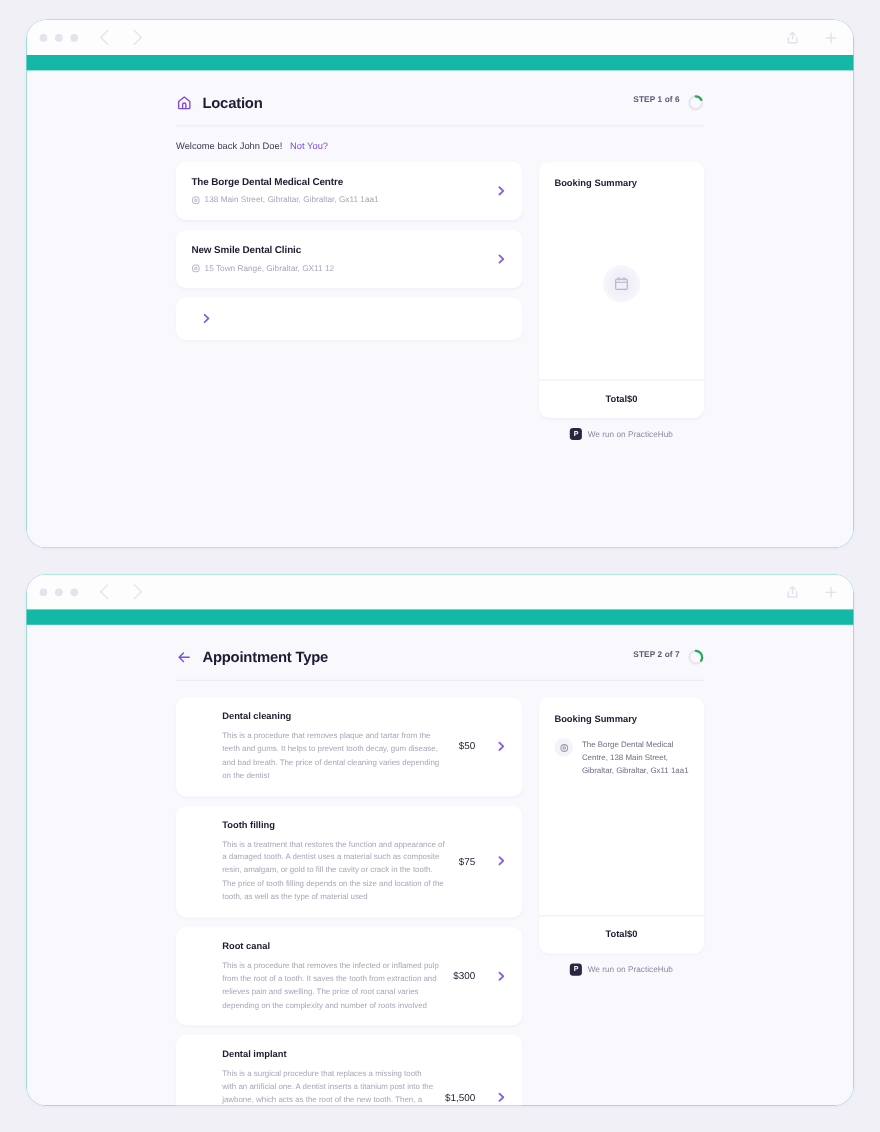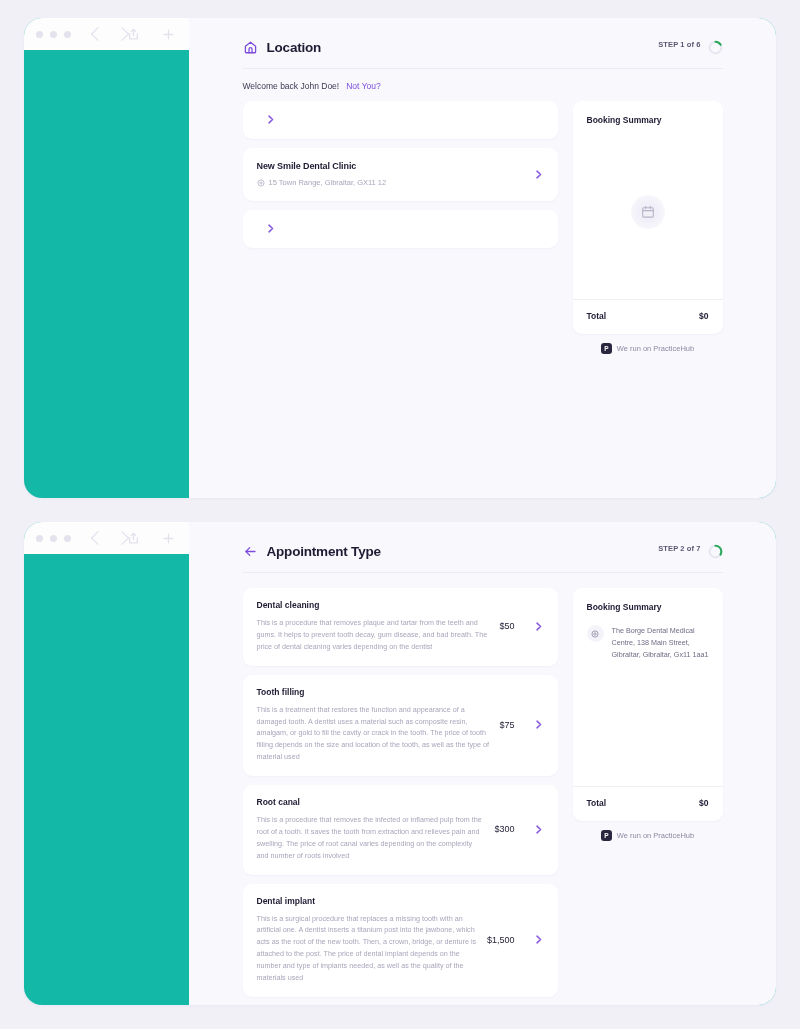--- a/index.html
+++ b/index.html
@@ -14,21 +14,22 @@
 
   .page { width: 800px; height: 1029px; padding: 18px 24px; display: flex; flex-direction: column; gap: 24px; }
 
   
   .window {
     background: #14b8a6;
     border-radius: 18px;
     overflow: hidden;
     box-shadow: 0 1px 3px rgba(90,80,140,.05);
     display: flex;
-    flex-direction: row;
+    flex-direction: column;
+    gap: 14px;
   }
   .win-1 { height: 480px; }
   .win-2 { height: 483px; }
 
   .chrome {
     height: 32px;
     flex: 0 0 32px;
     background: #fdfdfe;
     display: flex;
     align-items: center;
@@ -96,21 +97,21 @@
   .apt-card {
     background: #fff;
     border-radius: 9px;
     padding: 12px 14px 13px 14px;
     display: flex;
     align-items: center;
     gap: 10px;
     box-shadow: 0 1px 2px rgba(80,70,130,.045);
     cursor: pointer;
   }
-  .apt-left { flex: 1; min-width: 0; }
+  .apt-left { flex: 1; min-width: 0; margin-left: 28px; }
   .apt-name { font-size: 8.5px; font-weight: 700; color: #1f1b33; }
   .apt-desc { margin-top: 7px; font-size: 7.2px; line-height: 1.65; color: #a9a5bb; }
   .apt-price { font-size: 9px; font-weight: 400; color: #1f1b33; white-space: nowrap; flex: 0 0 auto; }
 
   
   .summary {
     background: #fff;
     border-radius: 9px;
     box-shadow: 0 1px 2px rgba(80,70,130,.045);
     display: flex;
@@ -129,21 +130,21 @@
   .cal { width: 14px; height: 14px; }
   .cal rect, .cal line { stroke: #b7b3c8; stroke-width: 1.4; fill: none; stroke-linecap: round; }
   .sel-row { display: flex; gap: 8px; align-items: flex-start; }
   .sel-ic { width: 17px; height: 17px; border-radius: 50%; background: #f4f3f9; display: flex; align-items: center; justify-content: center; flex: 0 0 auto; }
   .sel-ic svg { width: 8px; height: 8px; }
   .sel-ic circle, .sel-ic path { stroke: #9c98ae; stroke-width: 1.4; fill: none; }
   .sel-txt { font-size: 7.2px; line-height: 1.68; color: #6f6b84; }
   .sum-total {
     border-top: 1px solid #efeef5;
     padding: 11px 14px 13px 14px;
-    display: flex; align-items: center; justify-content: space-between;
+    display: flex; align-items: center; justify-content: center;
   }
   .tot-l { font-size: 8.5px; font-weight: 700; color: #1f1b33; }
   .tot-r { font-size: 8.5px; font-weight: 700; color: #1f1b33; }
 
   .phub { margin-top: 9px; display: flex; align-items: center; justify-content: center; gap: 5px; }
   .phub-badge {
     width: 11px; height: 11px; border-radius: 3px; background: #2a2640;
     color: #fff; font-size: 6.5px; font-weight: 700;
     display: flex; align-items: center; justify-content: center;
   }
@@ -197,20 +198,30 @@
         </div>
 
         <div class="welcome">
           <span>Welcome back John Doe!</span><span class="link">Not You?</span>
         </div>
 
         <div class="cols">
           <div class="col-main">
 
             <div class="loc-card">
+              <div class="loc-body">
+                <div class="loc-name">The Borge Dental Medical Centre</div>
+                <div class="loc-addr">
+                  <svg class="pin" viewBox="0 0 12 12">
+                    <circle cx="6" cy="6" r="4.6"></circle>
+                      <circle cx="6" cy="6" r="1.6"></circle>
+                  </svg>
+                  <span>138 Main Street, Gibraltar, Gibraltar, Gx11 1aa1</span>
+                </div>
+              </div>
               <svg class="arrow" viewBox="0 0 12 12">
                 <polyline points="4.4,2.4 8.2,6 4.4,9.6"></polyline>
               </svg>
             </div>
 
             <div class="loc-card">
               <div class="loc-body">
                 <div class="loc-name">New Smile Dental Clinic</div>
                 <div class="loc-addr">
                   <svg class="pin" viewBox="0 0 12 12">

